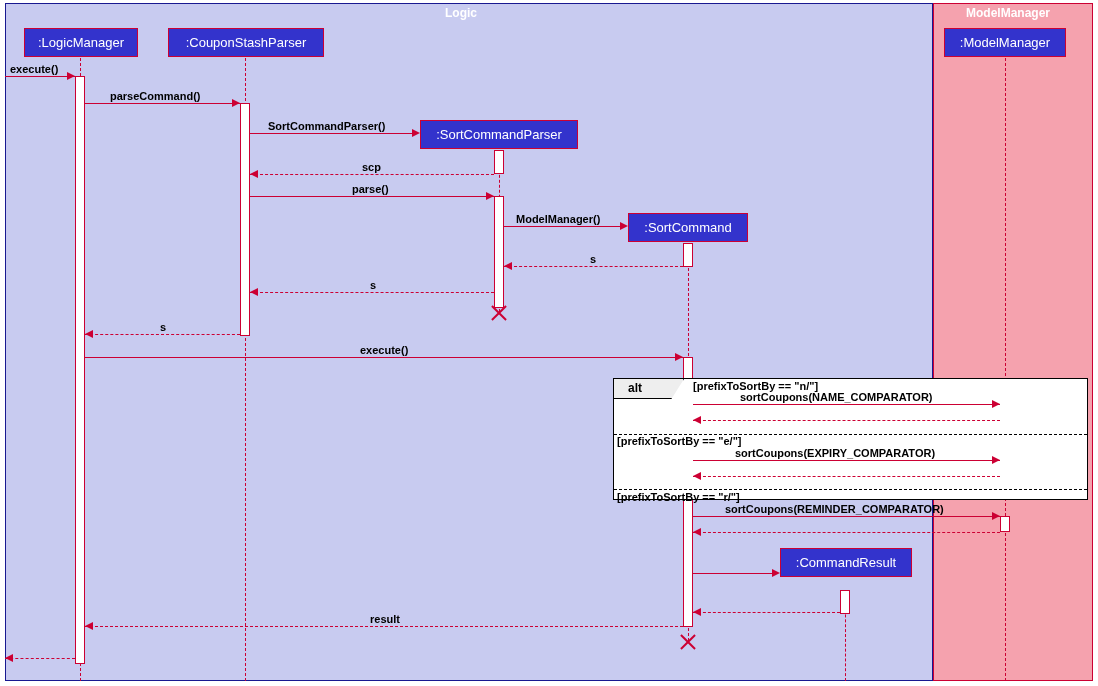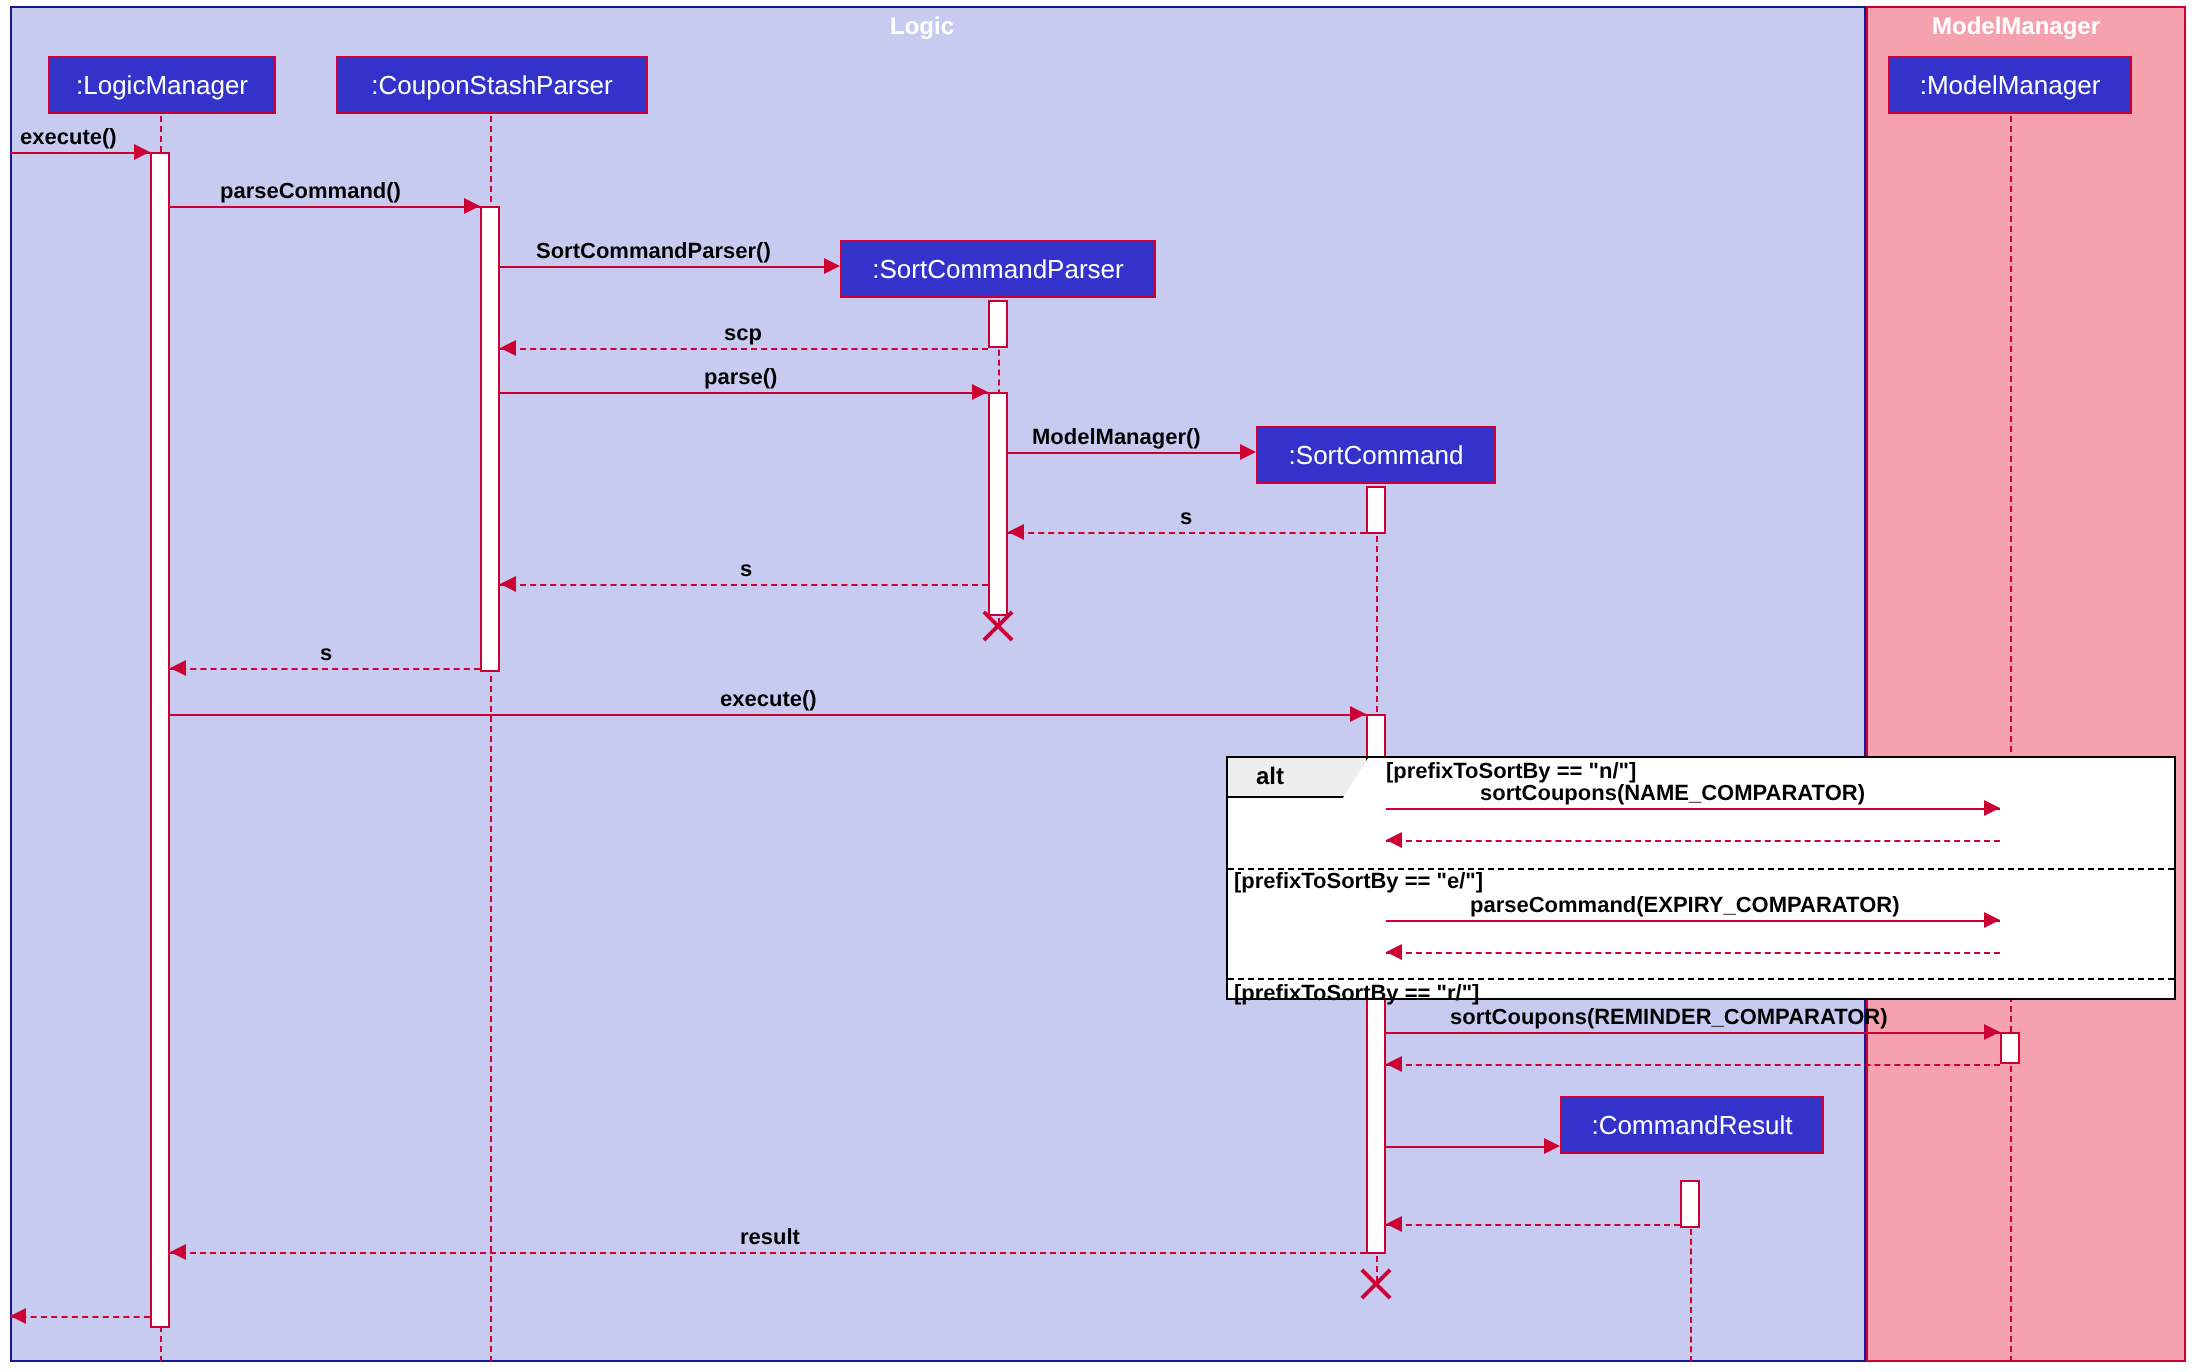--- a/index.html
+++ b/index.html
@@ -115,21 +115,21 @@
   <div class="alt-guard" style="left:617px; top:491px;">[prefixToSortBy == "r/"]</div>
 
   <div class="arrow-solid" style="left:693px; top:404px; width:307px;"></div>
   <div class="ah-r" style="left:992px; top:400px;"></div>
   <div class="msg" style="left:740px; top:391px;">sortCoupons(NAME_COMPARATOR)</div>
   <div class="arrow-dashed" style="left:693px; top:420px; width:307px;"></div>
   <div class="ah-l" style="left:693px; top:416px;"></div>
 
   <div class="arrow-solid" style="left:693px; top:460px; width:307px;"></div>
   <div class="ah-r" style="left:992px; top:456px;"></div>
-  <div class="msg" style="left:735px; top:447px;">parseCommand(EXPIRY_COMPARATOR)</div>
+  <div class="msg" style="left:735px; top:447px;">sortCoupons(EXPIRY_COMPARATOR)</div>
   <div class="arrow-dashed" style="left:693px; top:476px; width:307px;"></div>
   <div class="ah-l" style="left:693px; top:472px;"></div>
 
   <div class="arrow-solid" style="left:693px; top:516px; width:307px;"></div>
   <div class="ah-r" style="left:992px; top:512px;"></div>
   <div class="msg" style="left:725px; top:503px;">sortCoupons(REMINDER_COMPARATOR)</div>
   <div class="arrow-dashed" style="left:693px; top:532px; width:307px;"></div>
   <div class="ah-l" style="left:693px; top:528px;"></div>
 
   <div class="arrow-solid" style="left:693px; top:573px; width:85px;"></div>

